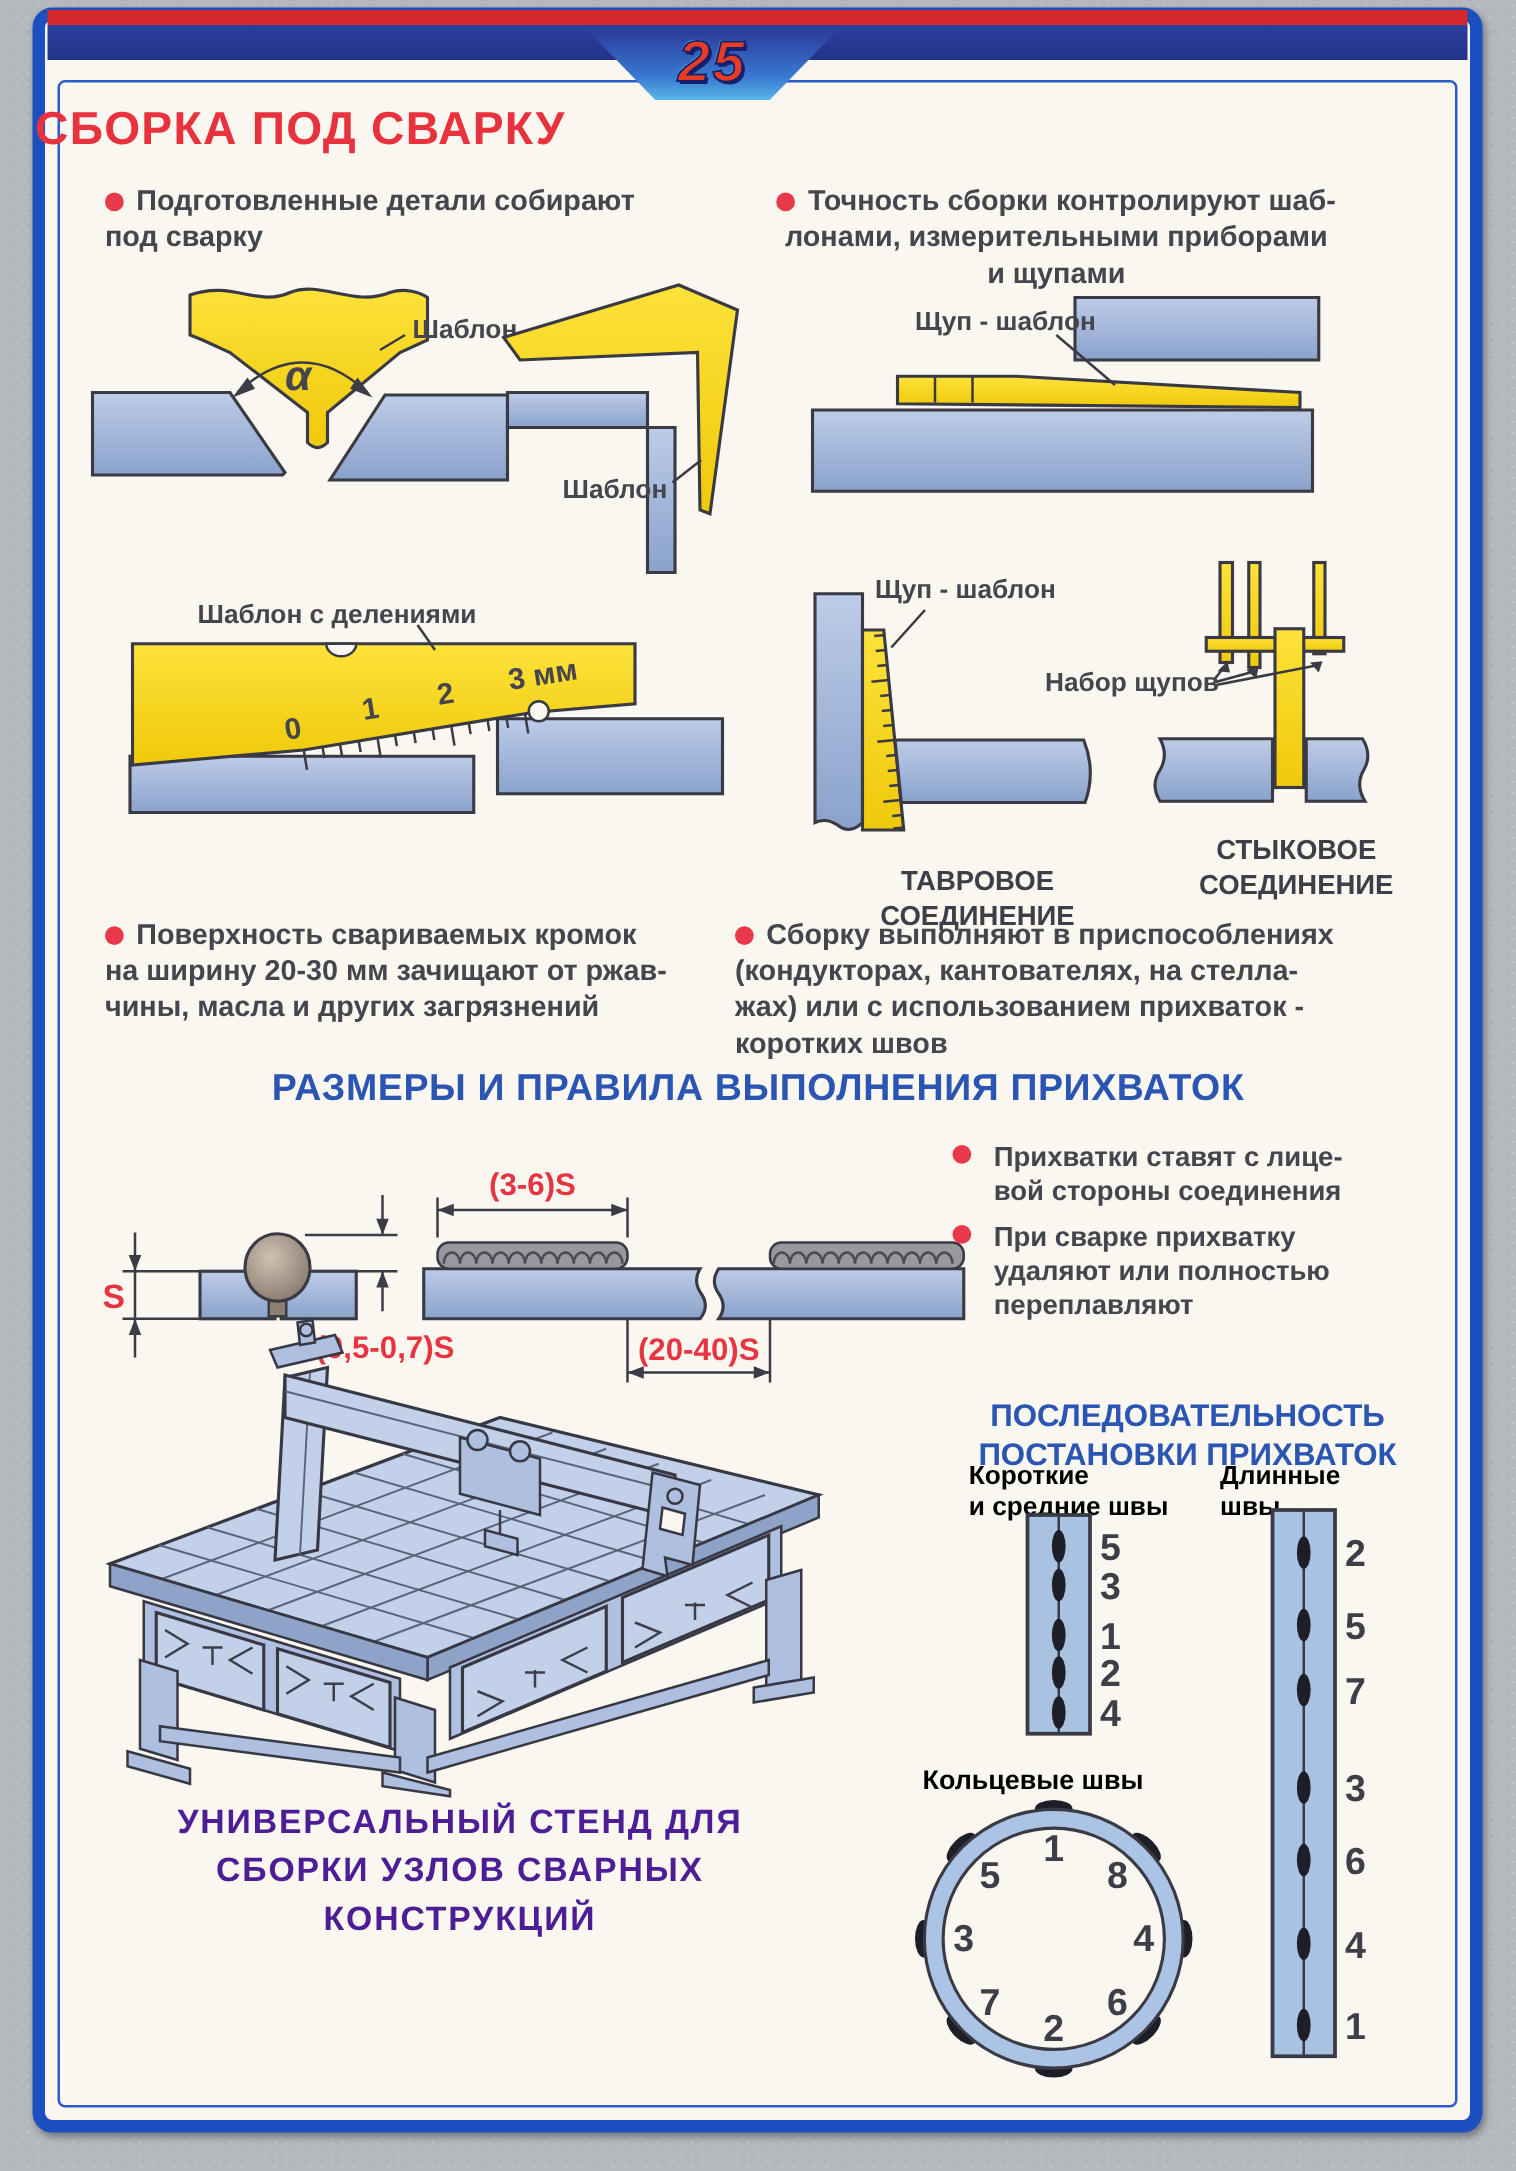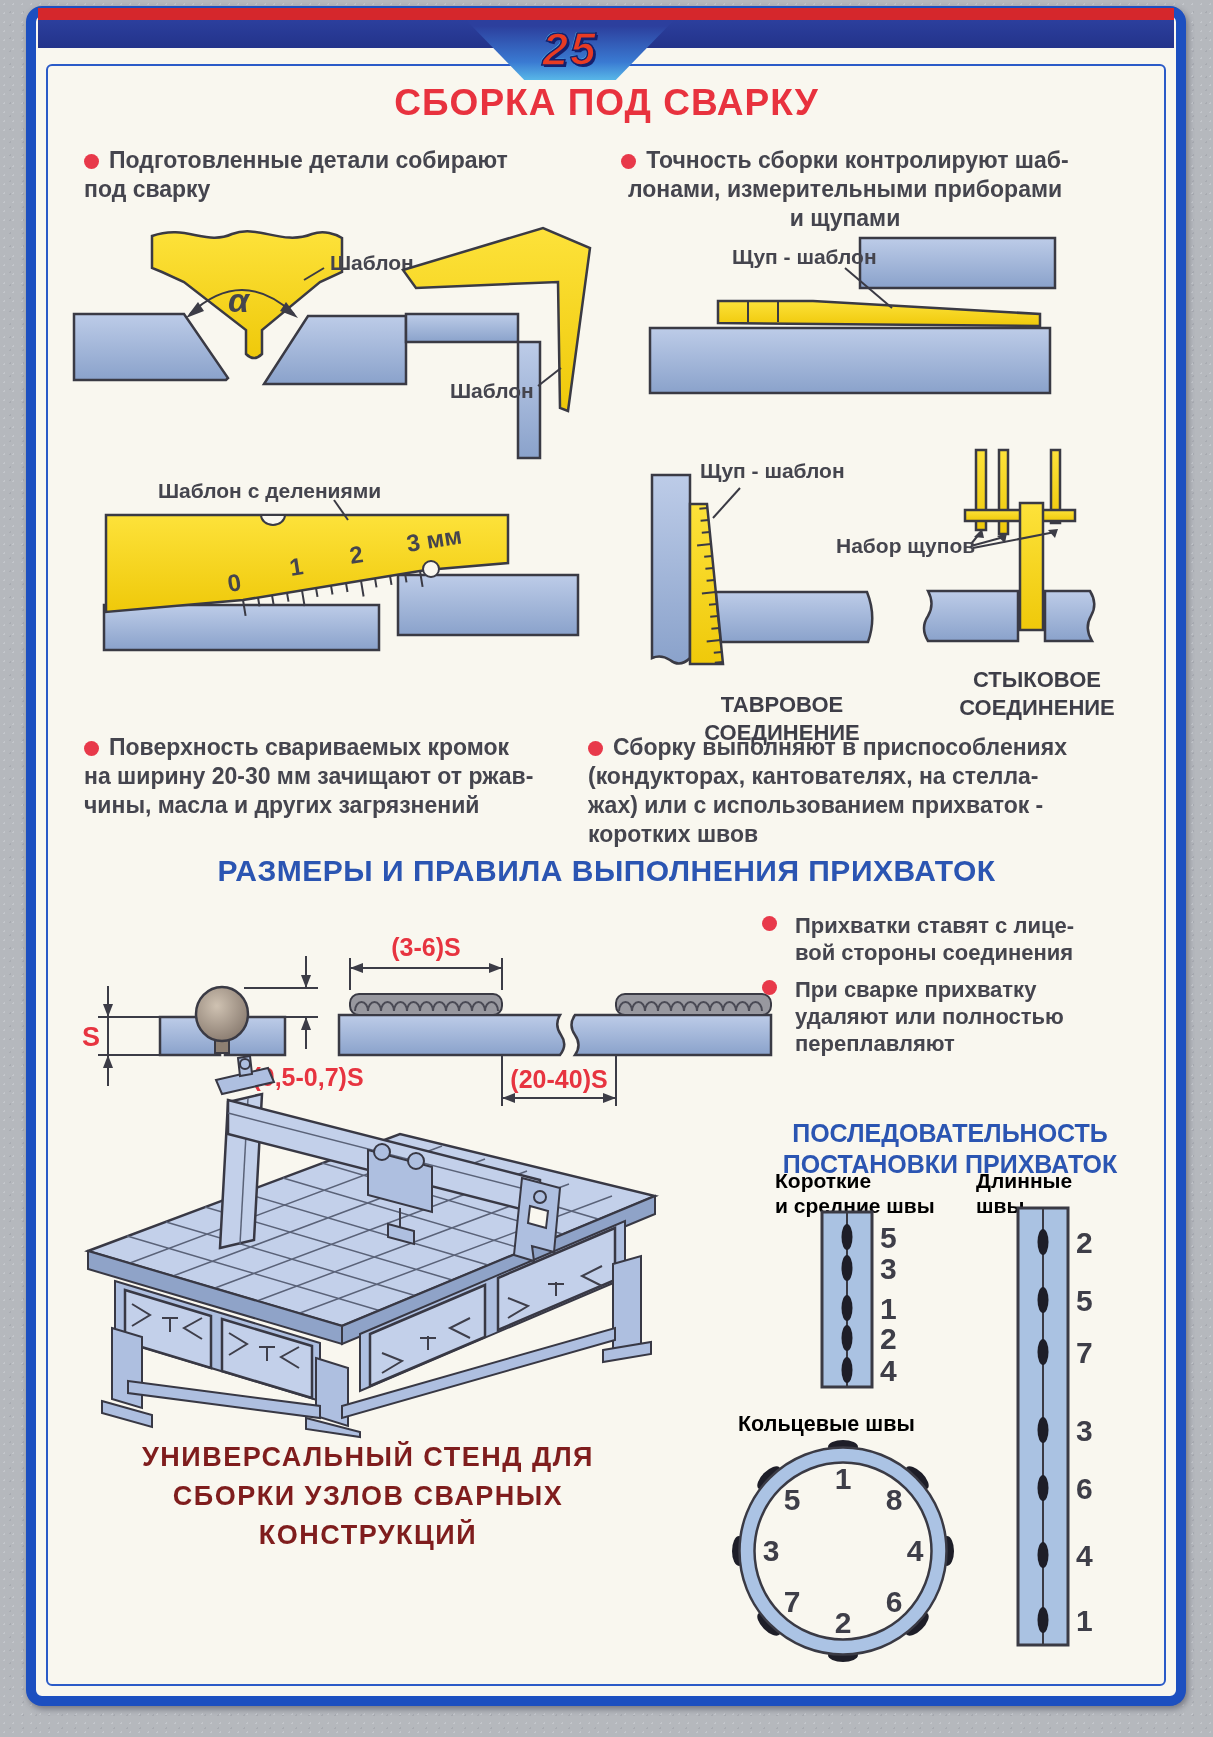--- a/index.html
+++ b/index.html
@@ -34,40 +34,40 @@
     clip-path: polygon(0 0, 100% 0, 72% 100%, 28% 100%);
   }
   .badge {
     position:absolute; left:466px; top:22px; width:208px; text-align:center;
     font-size:46px; font-weight:bold; font-style:italic; color:#e83b23;
     -webkit-text-stroke:1.5px #15206e;
     text-shadow: 2px 2px 0 #15206e, -1px -1px 0 #4ab2e8;
     letter-spacing:2px;
   }
   .main-title {
-    position:absolute; left:0; top:82px; width:1213px; text-align:center;
-    font-size:37px; font-weight:bold; color:#e8323e; letter-spacing:1px;
+    position:absolute; left:0; top:82px; width:1213px; text-align:left;
+    font-size:37px; font-weight:bold; color:#e8323e; letter-spacing:1px;padding-left:28px;
   }
   .bullet { position:absolute; font-size:23px; font-weight:bold; color:#45454e; line-height:1.26; }
   .dot {
     display:inline-block; width:15px; height:15px; border-radius:50%;
     background:#e8394a; margin-right:10px; vertical-align:-1px;
   }
   .btxt { white-space:pre-line; }
   .tackwrap { position:absolute; left:762px; top:912px; width:320px; }
   .tackb { position:relative; padding-left:33px; margin-bottom:9px;
            font-size:22px; font-weight:bold; color:#45454e; line-height:1.24; }
   .dot-abs { position:absolute; left:0; top:4px; margin:0; }
   .blue-head { position:absolute; font-weight:bold; color:#2b55b2; text-align:center; white-space:pre-line; }
   .sec-title { left:0; top:854px; width:1213px; font-size:30px; letter-spacing:.5px; }
   .seq-title { left:770px; top:1118px; width:360px; font-size:25px; line-height:1.22; }
   .col-label { position:absolute; font-size:21px; font-weight:bold; color:#000000; white-space:pre-line; line-height:1.2; }
   .cap { position:absolute; font-size:22px; font-weight:bold; color:#3e3e48; text-align:center; white-space:pre-line; line-height:1.25; }
   .stand-cap { position:absolute; left:128px; top:1438px; width:480px; text-align:center;
-    font-size:27px; font-weight:bold; color:#7f1d1d; letter-spacing:1.5px; line-height:1.45; white-space:pre-line; }
+    font-size:27px; font-weight:bold; color:#4c1d95; letter-spacing:1.5px; line-height:1.45; white-space:pre-line; }
   
   svg { position:absolute; overflow:visible; }
   svg text { font-family:"Liberation Sans", sans-serif; font-weight:bold; fill:#45454e; }
   .pl  { fill:url(#gPlate); stroke:#3a3a44; stroke-width:2.5; }
   .yl  { fill:url(#gGold);  stroke:#3a3a44; stroke-width:2.5; }
   .ln  { stroke:#3a3a44; stroke-width:2; fill:none; }
   .ld  { stroke:#3a3a44; stroke-width:2; fill:none; }
   .dim { stroke:#3c3c46; stroke-width:2; fill:none; }
   .ar  { fill:#3c3c46; stroke:none; }
   .lab { font-size:21px; }

